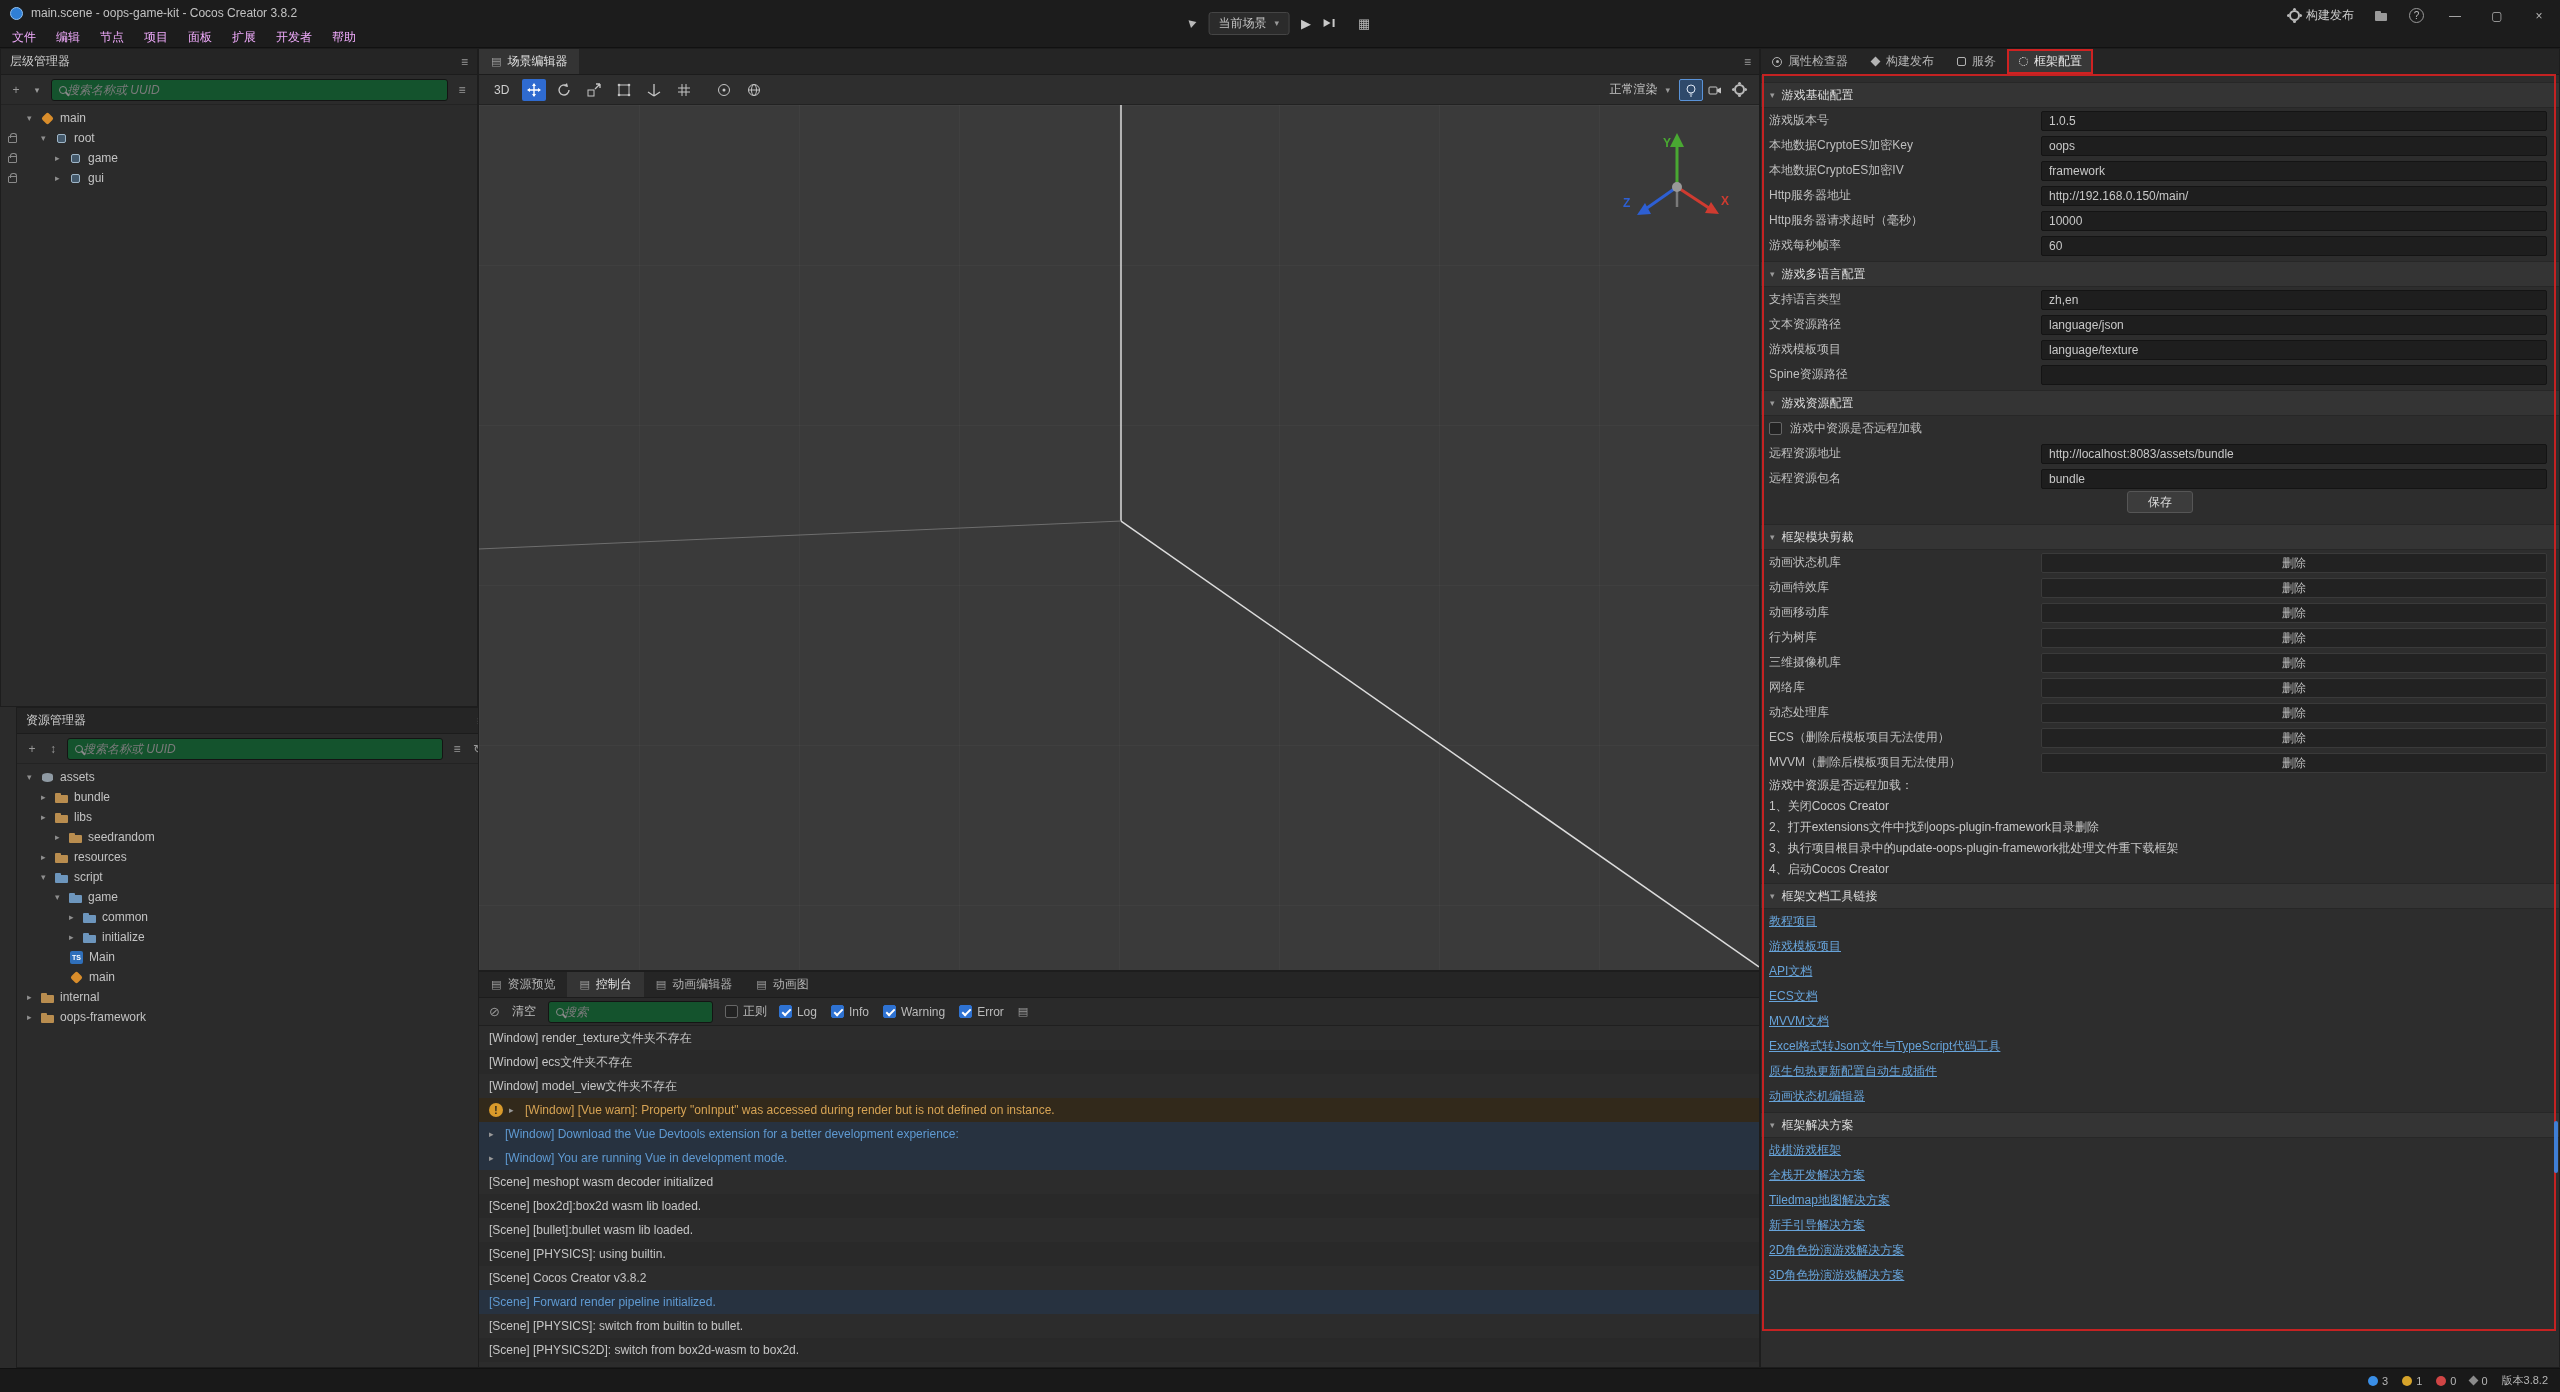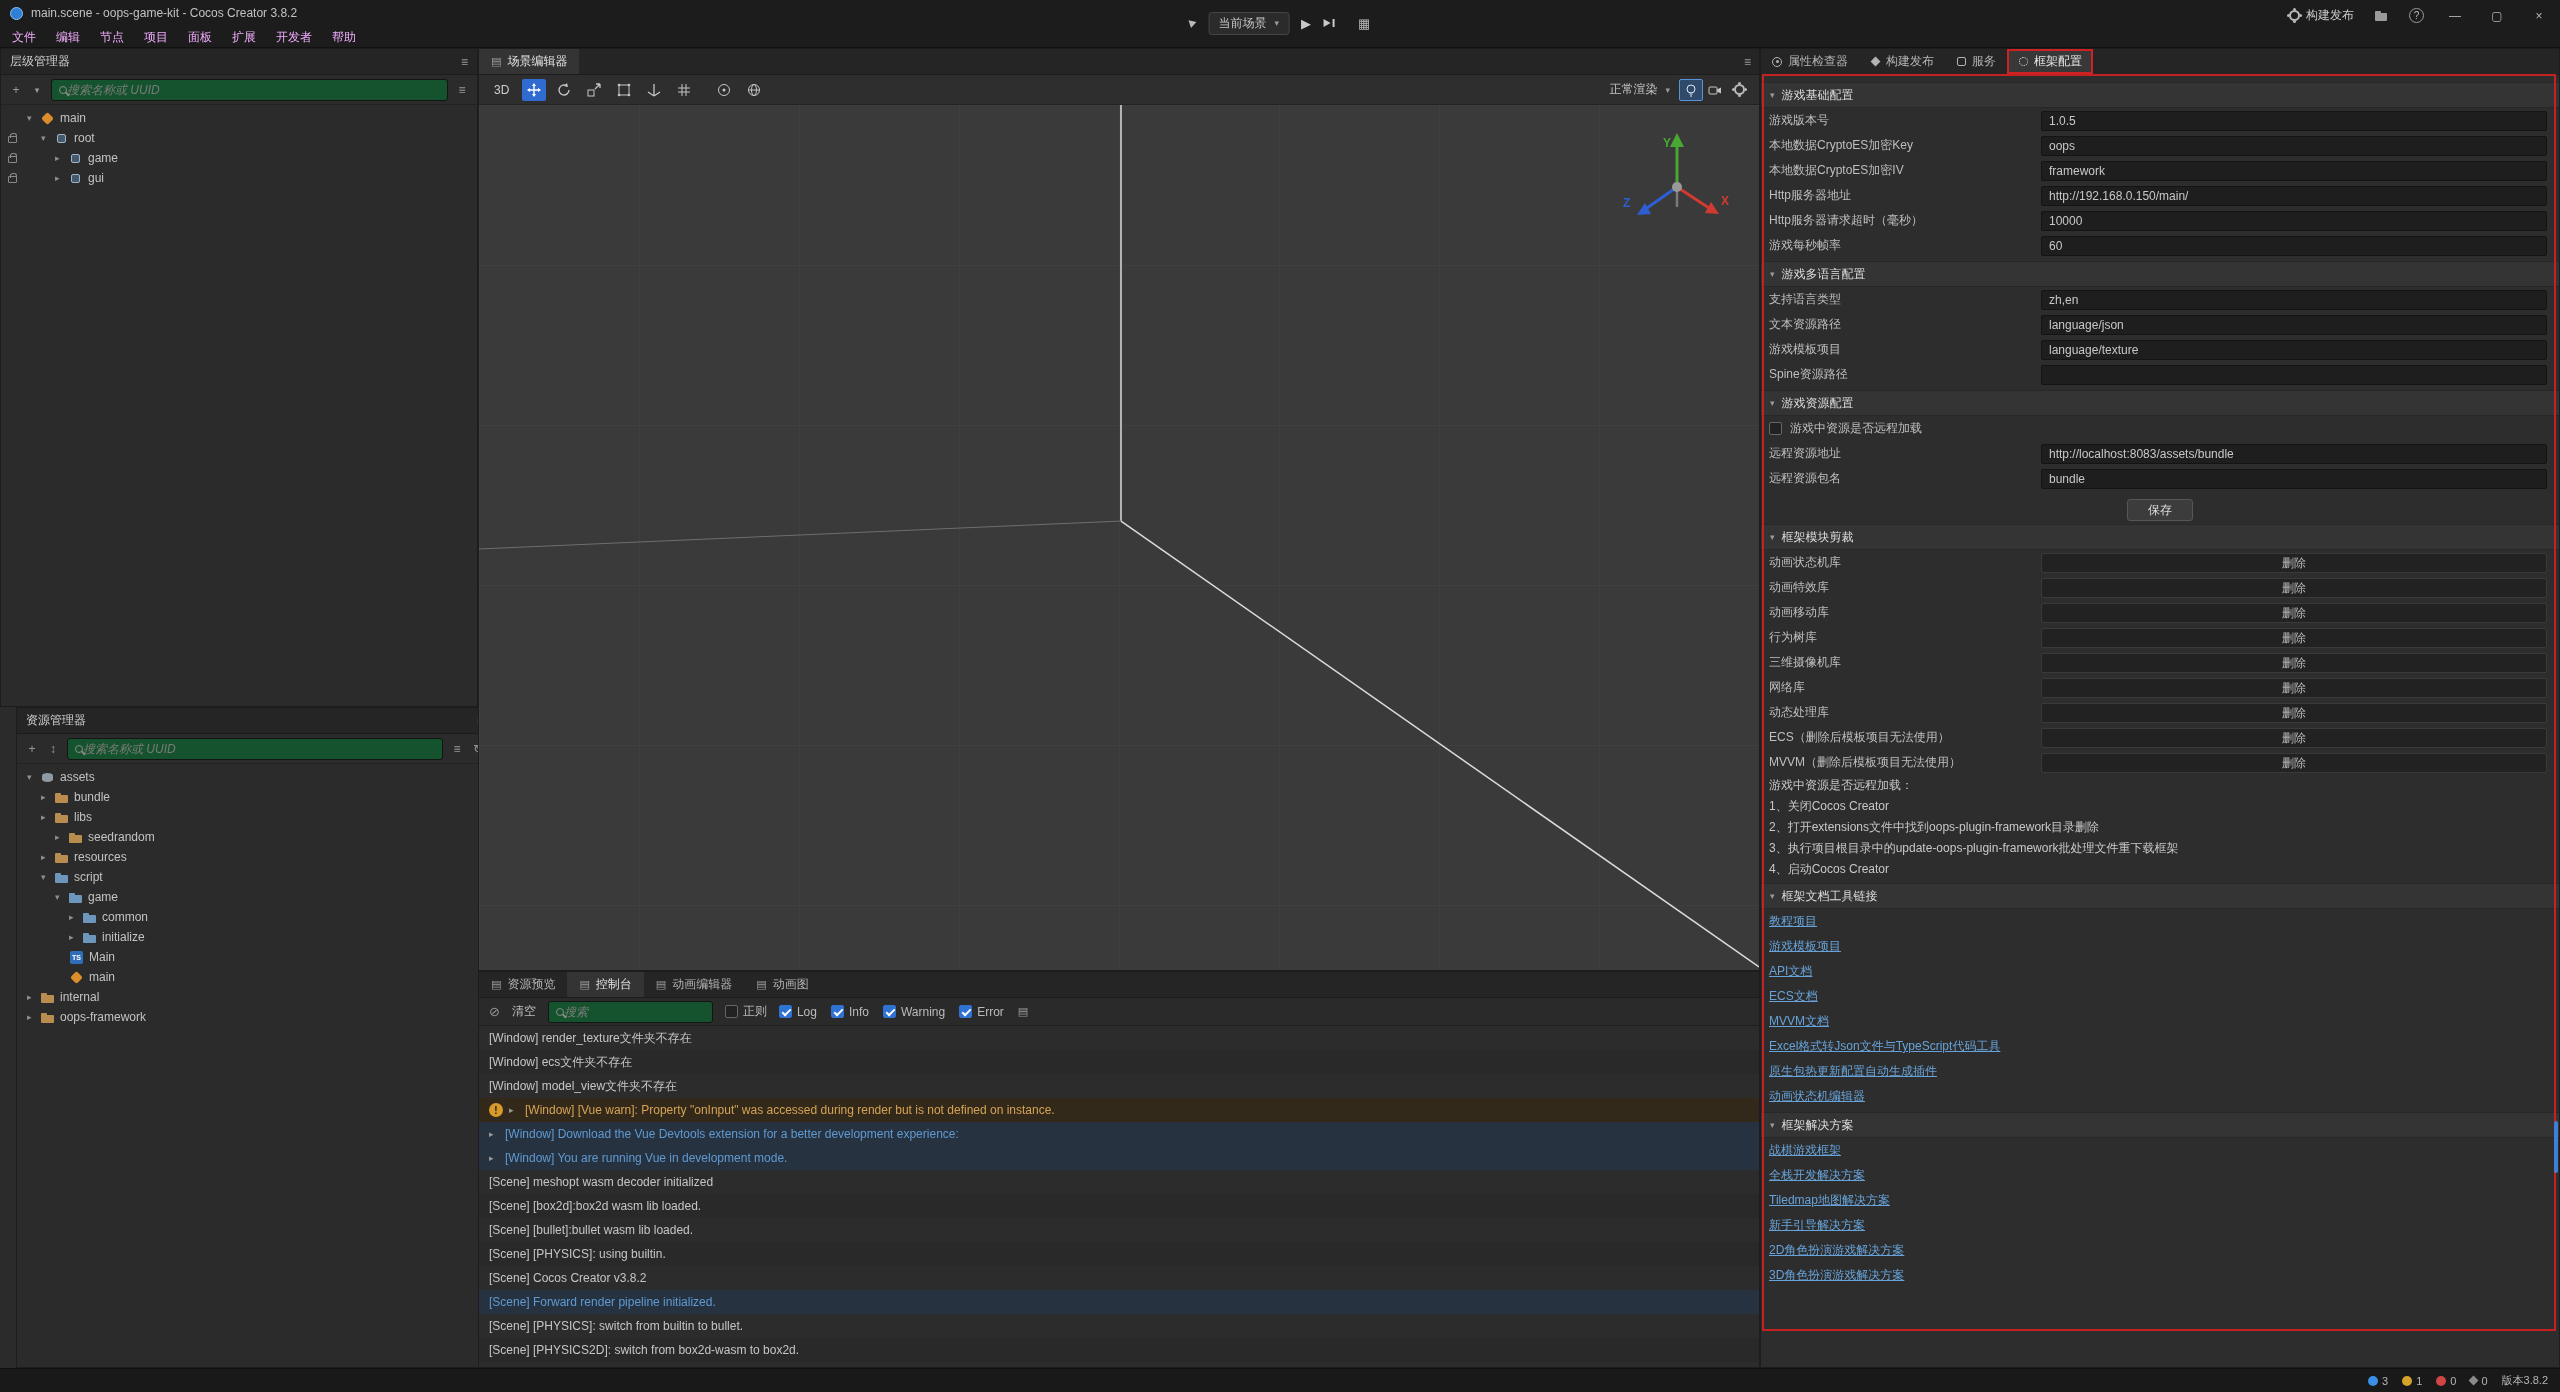--- a/index.html
+++ b/index.html
@@ -121,21 +121,21 @@
   .tabicon.service::before { content:""; position:absolute; inset:0.5px; border:1.5px solid currentColor; border-radius:2px; }
   .tabicon.config::before { content:""; position:absolute; inset:0.5px; border:1.5px solid currentColor; border-radius:50%; border-style:dotted; }
   .icontent { position:absolute; left:0; top:26px; right:0; bottom:0; overflow:hidden; padding-top:4px; }
   .sec-head { display:flex; align-items:center; gap:7px; height:26px; padding:0 9px; color:#dedede; background:#343434; border-top:1px solid #272727; border-bottom:1px solid #272727; margin-top:3px; }
   .sec-caret { font-size:9px; color:#9a9a9a; }
   .prop-row { display:flex; align-items:center; height:25px; padding:0 12px 0 8px; }
   .prop-label { flex:0 0 272px; color:#bfbfbf; white-space:nowrap; overflow:hidden; }
   .prop-input { flex:1; height:20px; background:#1e1e1e; border:1px solid #141414; border-radius:2px; color:#c8c8c8; font-size:12px; padding:0 7px; font-family:inherit; outline:none; min-width:0; }
   .module-btn { flex:1; height:20px; background:#222; border:1px solid #3a3a3a; border-radius:2px; color:#bdbdbd; font-size:12px; text-align:center; line-height:18px; cursor:pointer; }
   .check-row { display:flex; align-items:center; gap:8px; height:25px; padding:0 8px; color:#bfbfbf; }
-  .save-row { display:flex; justify-content:center; align-items:flex-end; height:30px; }
+  .save-row { display:flex; justify-content:center; align-items:flex-start; height:30px; }
   .btn-save { height:22px; padding:0 20px; background:#3c3c3c; border:1px solid #565656; border-radius:3px; color:#ddd; font-size:12px; cursor:pointer; font-family:inherit; }
   .note-line { height:21px; line-height:21px; padding-left:8px; color:#c8c8c8; white-space:nowrap; }
   .doc-link { display:block; height:25px; line-height:25px; margin-left:8px; color:#67a3d9; text-decoration:underline; width:max-content; cursor:pointer; }
   .red-box { position:absolute; left:1px; right:3px; top:25px; bottom:36px; border:2px solid #c42222; pointer-events:none; z-index:40; }
   .scrollthumb { position:absolute; right:1px; top:1072px; width:4px; height:52px; background:#3f7fd6; border-radius:2px; z-index:41; }
 
   
   #statusbar { position:absolute; left:0; bottom:0; width:2560px; height:24px; background:#191919; border-top:1px solid #111; display:flex; align-items:center; padding:0 12px; font-size:11px; color:#b5b5b5; z-index:20; }
   .sb-right { margin-left:auto; display:flex; align-items:center; gap:14px; }
   .sb-chip { display:flex; align-items:center; gap:4px; }

